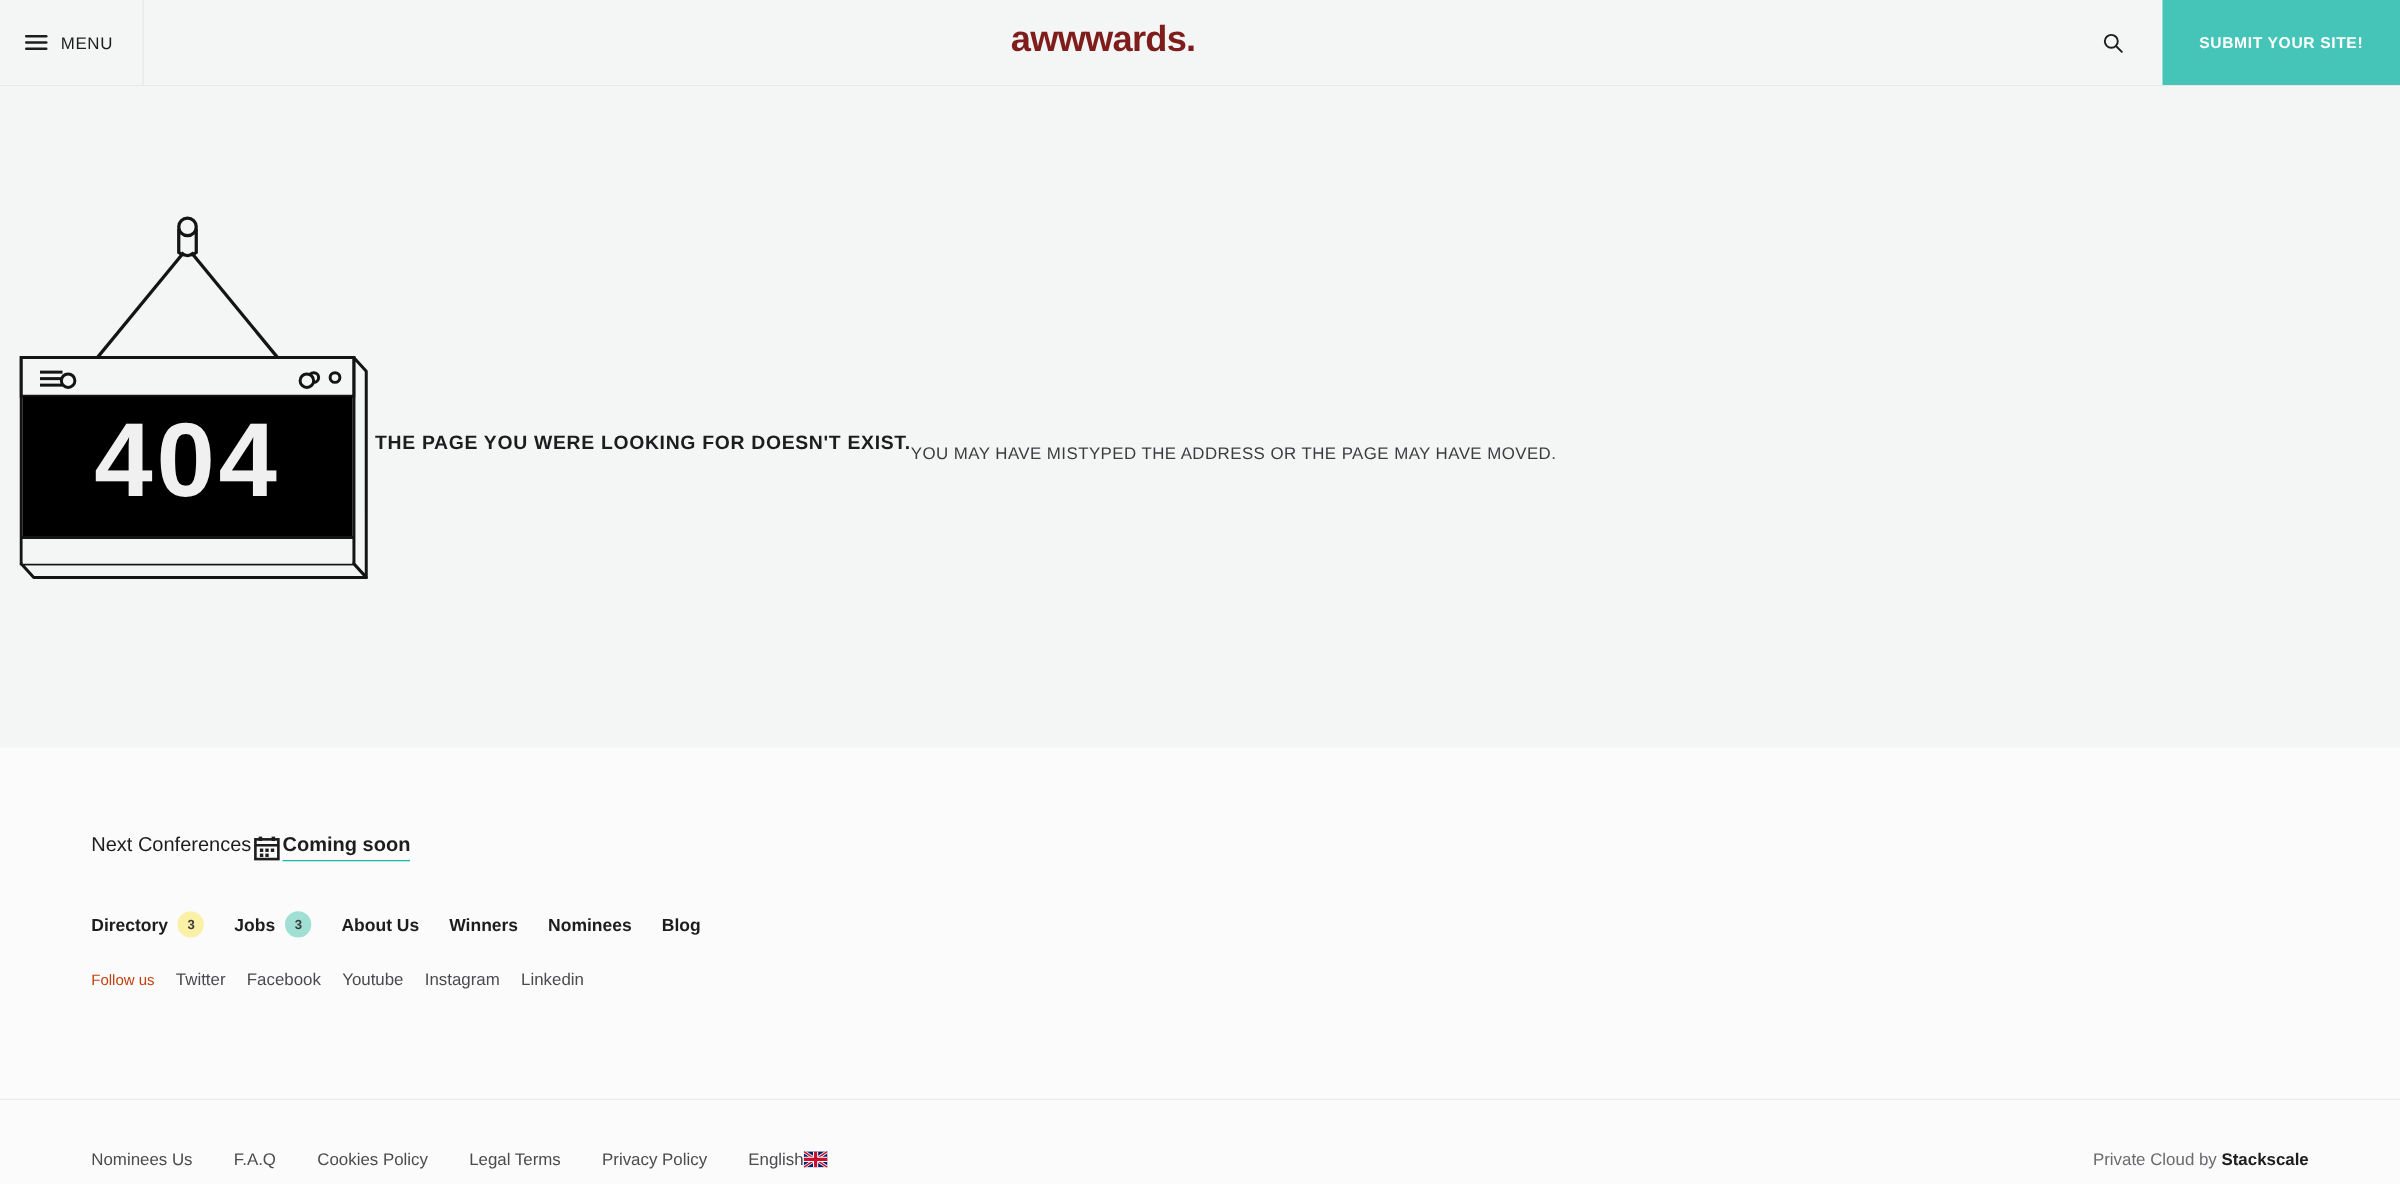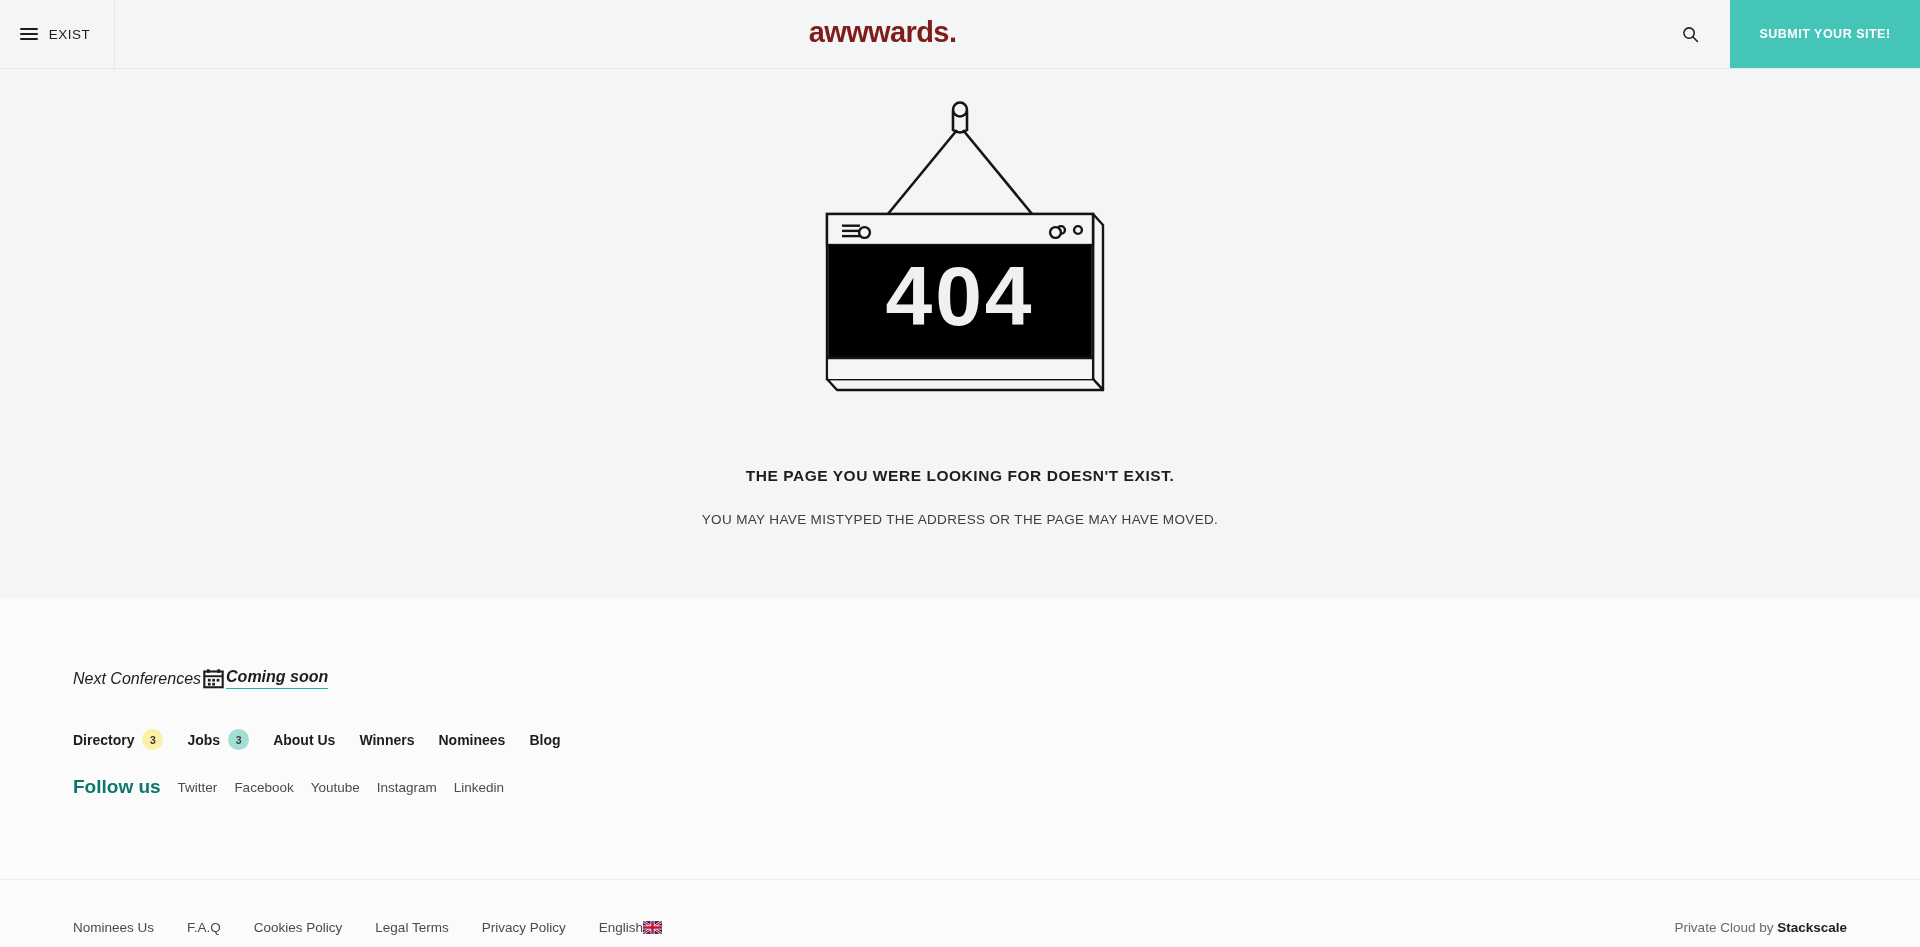--- a/index.html
+++ b/index.html
@@ -100,21 +100,21 @@
     letter-spacing: 0.5px;
     cursor: pointer;
     text-align: center;
   }
 
   
   .hero {
     background: #f4f5f5;
     height: 529px;
     display: flex;
-    flex-direction: column;
+    flex-direction: row;
     align-items: center;
     padding-top: 30px;
     position: relative;
   }
 
   .illustration {
     width: 300px;
     height: 355px;
     position: relative;
   }
@@ -155,23 +155,21 @@
 
   .tagline {
     font-size: 17px;
     font-weight: 400;
     color: #1d1d1f;
     letter-spacing: 0.05px;
   }
 
   .conf {
     display: flex;
-    align-items: center;
     gap: 2px;
-    font-style: italic;
   }
   .conf-label {
     font-size: 16px;
     color: #1d1d1f;
     font-weight: 400;
   }
   .conf-link {
     font-size: 16px;
     font-weight: 700;
     color: #1d1d1f;
@@ -209,23 +207,23 @@
   .badge.yellow { background: #faf0a6; }
   .badge.teal   { background: #9fdfd4; }
 
   .follow-row {
     display: flex;
     align-items: center;
     gap: 17px;
     margin-top: 26px;
   }
   .follow-label {
-    font-size: 19px;
-    font-weight: 700;
-    color: #0f766e;
+    font-size: 12px;
+    font-weight: 400;
+    color: #c2410c;
   }
   .social-link {
     font-size: 13.5px;
     font-weight: 400;
     color: #4b4b4f;
     cursor: pointer;
   }
 
   
   .bottombar {
@@ -270,21 +268,21 @@
 </head>
 <body>
 
 <div class="header">
   <div class="menu-block">
     <span class="burger">
       <i></i>
         <i></i>
         <i></i>
     </span>
-    <span class="menu-label">EXIST</span>
+    <span class="menu-label">MENU</span>
   </div>
 
   <div class="header-center">
     <div class="logo">awwwards.</div>
   </div>
 
   <div class="search-block">
     <svg width="17" height="17" viewBox="0 0 20 20">
       <circle cx="8.3" cy="8.3" r="6.1" fill="none" stroke="#1d1d1f" stroke-width="1.8"></circle>
       <line x1="12.9" y1="12.9" x2="18.2" y2="18.2" stroke="#1d1d1f" stroke-width="1.8" stroke-linecap="round"></line>

